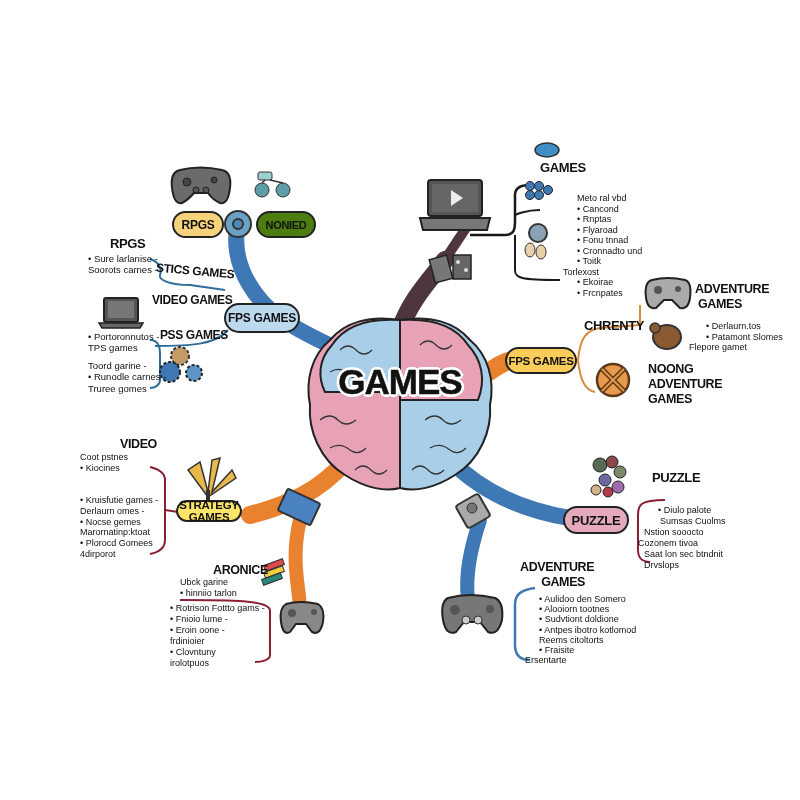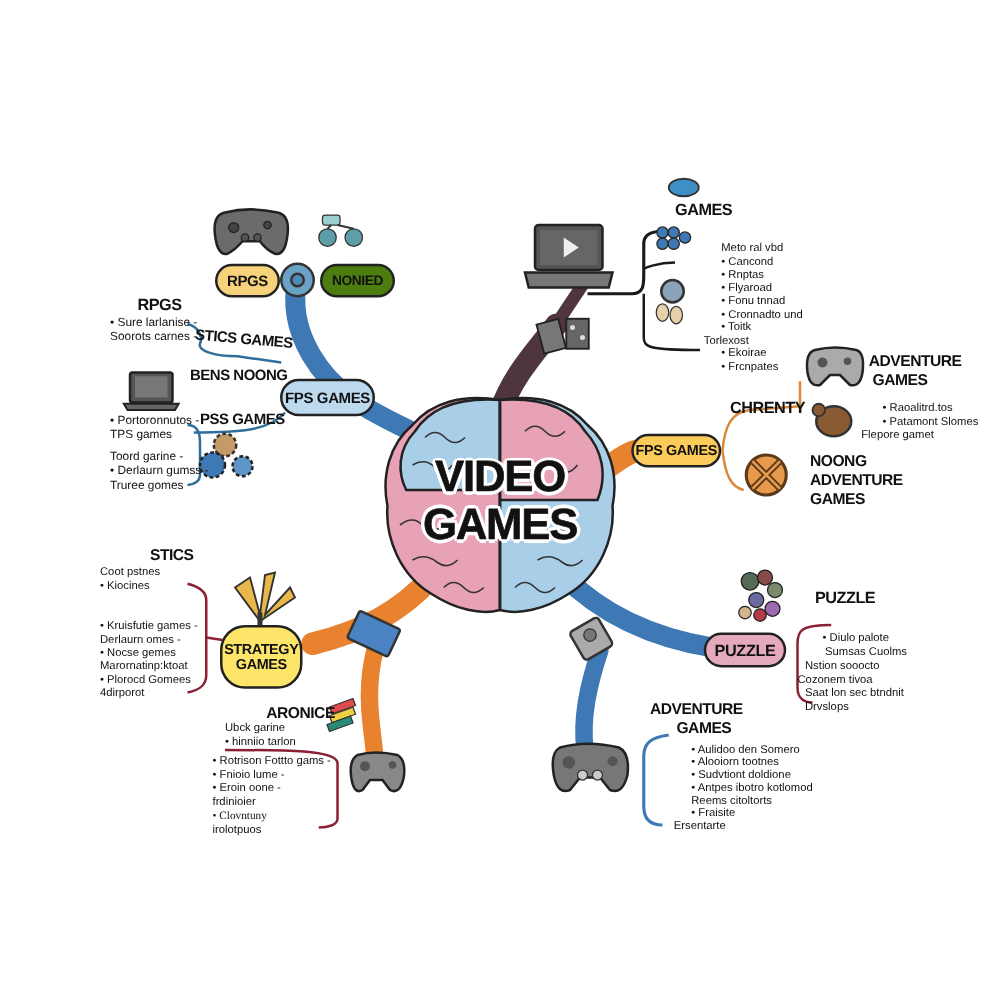--- a/index.html
+++ b/index.html
@@ -199,43 +199,42 @@
     <path d="M355 470 q 8 -8 16 0 q 8 8 16 0"></path>
     <path d="M420 345 q 8 -8 16 0 q 8 8 16 0"></path>
     <path d="M430 372 q 10 -6 18 2 q 6 8 14 -2"></path>
     <path d="M425 420 q 10 -8 18 0 q 8 8 18 0"></path>
     <path d="M430 448 q 10 -6 20 2 q 8 6 16 -2"></path>
     <path d="M412 470 q 8 -8 16 0 q 8 8 16 0"></path>
   </g>
 </svg>
 
 <div class="center-title">
-  <div>VIDEO</div>
   <div>GAMES</div>
 </div>
 
 <div class="pill" style="left:172px; top:211px; width:52px; height:27px; background:#f6d27a;">RPGS</div>
 <div class="pill" style="left:256px; top:211px; width:60px; height:27px; background:#4d7c0f; font-size:11px;">NONIED</div>
 <div class="pill" style="left:224px; top:303px; width:76px; height:30px; background:#bcd9ee; font-size:12px;">FPS GAMES</div>
 
 <div class="heading" style="left:110px; top:236px;">RPGS</div>
 <div class="list right" style="left:68px; top:253px; width:83px;">
   <div>• Sure larlanise -</div>
   <div>Soorots carnes -</div>
 </div>
 <div class="heading" style="left:156px; top:264px; font-size:12px; transform:rotate(5deg);">STICS GAMES</div>
-<div class="heading" style="left:152px; top:293px; font-size:12px;">BENS NOONG</div>
+<div class="heading" style="left:152px; top:293px; font-size:12px;">VIDEO GAMES</div>
 <div class="heading" style="left:160px; top:328px; font-size:12px;">PSS GAMES</div>
 <div class="list right" style="left:68px; top:331px; width:80px;">
   <div>• Portoronnutos -</div>
   <div>TPS games</div>
 </div>
 <div class="list right" style="left:68px; top:360px; width:80px;">
   <div>Toord garine -</div>
-  <div>• Derlaurn gumss -</div>
+  <div>• Runodle carnes -</div>
   <div>Truree gomes</div>
 </div>
 
 <div class="heading" style="left:540px; top:160px; font-size:13px;">GAMES</div>
 <div class="list" style="left:557px; top:193px; font-size:9px; line-height:10.5px;">
   <div>Meto ral vbd</div>
   <div>• Cancond</div>
   <div>• Rnptas</div>
   <div>• Flyaroad</div>
   <div>• Fonu tnnad</div>
@@ -246,21 +245,21 @@
   <div>• Frcnpates</div>
 </div>
 
 <div class="pill" style="left:505px; top:347px; width:72px; height:27px; background:#fbcc5a; font-size:11.5px;">FPS GAMES</div>
 <div class="heading" style="left:584px; top:318px; font-size:13px;">CHRENTY</div>
 <div class="heading" style="left:695px; top:282px; font-size:12.5px;">
   <div>ADVENTURE</div>
   <div style="padding-left:3px;">GAMES</div>
 </div>
 <div class="list" style="left:686px; top:321px; font-size:9px; line-height:10.5px;">
-  <div>• Raoalitrd.tos</div>
+  <div>• Derlaurn.tos</div>
   <div>• Patamont Slomes</div>
   <div style="padding-left:3px;">Flepore gamet</div>
 </div>
 <div class="heading" style="left:648px; top:362px; font-size:12.5px; line-height:15px;">
   <div>NOONG</div>
   <div>ADVENTURE</div>
   <div>GAMES</div>
 </div>
 
 <div class="pill" style="left:563px; top:506px; width:66px; height:28px; background:#e4aabb; font-size:13px;">PUZZLE</div>
@@ -271,35 +270,35 @@
   <div style="padding-left:6px;">Nstion sooocto</div>
   <div style="padding-left:0;">Cozonem tivoa</div>
   <div style="padding-left:6px;">Saat lon sec btndnit</div>
   <div style="padding-left:6px;">Drvslops</div>
 </div>
 
 <div class="heading" style="left:520px; top:560px; font-size:12.5px; text-align:center;">
   <div>ADVENTURE</div>
   <div style="padding-left:12px;">GAMES</div>
 </div>
-<div class="list" style="left:533px; top:594px; font-size:9px; line-height:10.2px;">
+<div class="list" style="left:519px; top:594px; font-size:9px; line-height:10.2px;">
   <div>• Aulidoo den Somero</div>
   <div>• Alooiorn tootnes</div>
   <div>• Sudvtiont doldione</div>
   <div>• Antpes ibotro kotlomod</div>
   <div>Reems citoltorts</div>
   <div>• Fraisite</div>
   <div style="padding-left:6px;">Ersentarte</div>
 </div>
 
-<div class="pill" style="left:176px; top:500px; width:66px; height:51px; background:#fde56a; font-size:11.5px; border-radius:20px; flex-direction:column; line-height:12px;text-align:center;">
+<div class="pill" style="left:176px; top:500px; width:66px; height:22px; background:#fde56a; font-size:11.5px; border-radius:20px; flex-direction:column; line-height:12px;text-align:center;">
   <div>STRATEGY</div>
   <div>GAMES</div>
 </div>
-<div class="heading" style="left:120px; top:437px; font-size:12.5px;">STICS</div>
+<div class="heading" style="left:120px; top:437px; font-size:12.5px;">VIDEO</div>
 <div class="list right" style="left:60px; top:452px; width:97px; font-size:9px; line-height:11px;">
   <div>Coot pstnes</div>
   <div>• Kiocines</div>
 </div>
 <div class="list right" style="left:60px; top:495px; width:100px; font-size:9px; line-height:10.8px;">
   <div>• Kruisfutie games -</div>
   <div>Derlaurn omes -</div>
   <div>• Nocse gemes</div>
   <div>Marornatinp:ktoat</div>
   <div>• Plorocd Gomees</div>
@@ -309,15 +308,15 @@
 <div class="heading" style="left:213px; top:563px; font-size:12.5px;">ARONICE</div>
 <div class="list right" style="left:160px; top:577px; width:98px; font-size:9px; line-height:11px;">
   <div>Ubck garine</div>
   <div>• hinniio tarlon</div>
 </div>
 <div class="list right" style="left:150px; top:603px; width:115px; font-size:9px; line-height:11px;">
   <div>• Rotrison Fottto gams -</div>
   <div>• Fnioio lume -</div>
   <div>• Eroin oone -</div>
   <div style="padding-right:8px;">frdinioier</div>
-  <div style="padding-right:8px;font-family:Liberation Serif, serif;">• Clovntuny</div>
+  <div style="padding-right:8px;">• Clovntuny</div>
   <div style="padding-right:8px;">irolotpuos</div>
 </div>
 
 </body></html>

